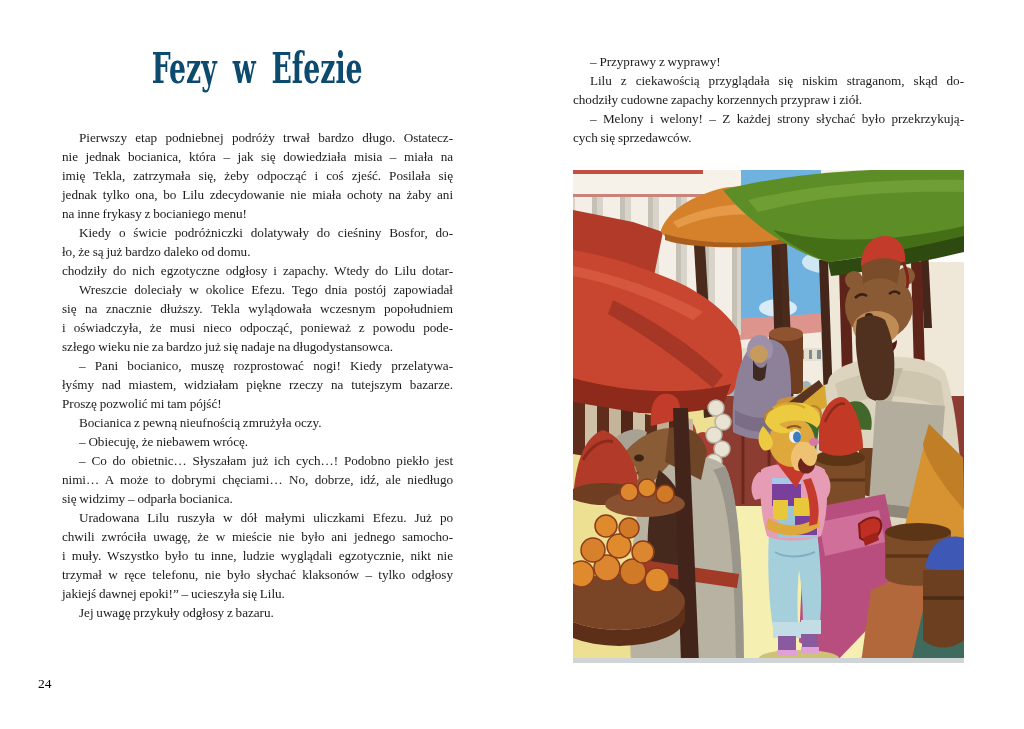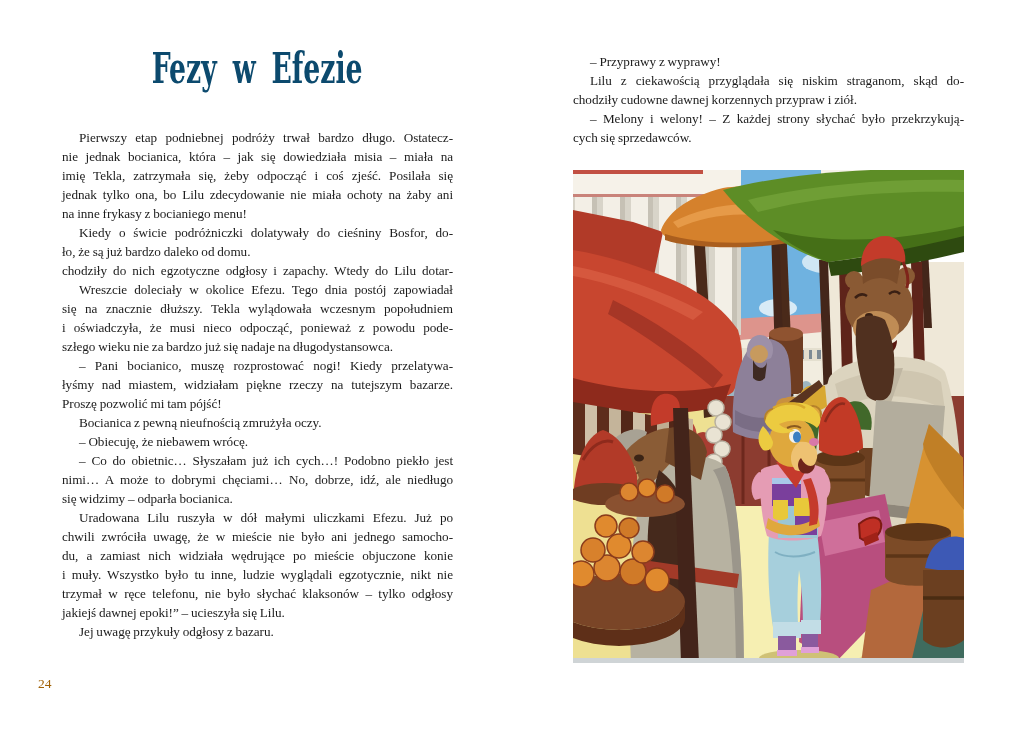--- a/index.html
+++ b/index.html
@@ -13,21 +13,21 @@
          color:#0c4a6e;white-space:nowrap;}
   .title span{display:inline-block;transform:scaleX(0.62);transform-origin:50% 50%;
          letter-spacing:0px;word-spacing:0.25em;}
   .textcol{position:absolute;width:391px;font-size:13.2px;line-height:19px;
            letter-spacing:-0.05px;word-spacing:-0.4px;}
   #left-text{left:62px;top:128px;}
   #right-text{left:61px;top:52px;}
   .line{white-space:nowrap;text-align:left;}
   .line.just{white-space:normal;text-align:justify;text-align-last:justify;}
   .line.ind{padding-left:17px;}
-  .pagenum{position:absolute;font-size:13.5px;color:#a16207;}
+  .pagenum{position:absolute;font-size:13.5px;color:#000000;}
   #pagenum-24{left:38px;top:676px;}
   #illustration{position:absolute;left:61px;top:170px;width:391px;height:493px;overflow:hidden;}
   #illustration svg{display:block;}
 </style>
 </head>
 <body>
 
 <div class="page" id="left-page">
   <div class="title"><span>Fezy w Efezie</span></div>
   <div class="textcol" id="left-text">
@@ -46,34 +46,33 @@
       <div class="line ind just">– Pani bocianico, muszę rozprostować nogi! Kiedy przelatywa-</div>
       <div class="line just">łyśmy nad miastem, widziałam piękne rzeczy na tutejszym bazarze.</div>
       <div class="line">Proszę pozwolić mi tam pójść!</div>
       <div class="line ind">Bocianica z pewną nieufnością zmrużyła oczy.</div>
       <div class="line ind">– Obiecuję, że niebawem wrócę.</div>
       <div class="line ind just">– Co do obietnic… Słyszałam już ich cych…! Podobno piekło jest</div>
       <div class="line just">nimi… A może to dobrymi chęciami… No, dobrze, idź, ale niedługo</div>
       <div class="line">się widzimy – odparła bocianica.</div>
       <div class="line ind just">Uradowana Lilu ruszyła w dół małymi uliczkami Efezu. Już po</div>
       <div class="line just">chwili zwróciła uwagę, że w mieście nie było ani jednego samocho-</div>
-      <div class="line just">du, a zamiast nich widziała wędrujące po mieście objuczone konie</div>
       <div class="line just">i muły. Wszystko było tu inne, ludzie wyglądali egzotycznie, nikt nie</div>
       <div class="line just">trzymał w ręce telefonu, nie było słychać klaksonów – tylko odgłosy</div>
       <div class="line">jakiejś dawnej epoki!” – ucieszyła się Lilu.</div>
       <div class="line ind">Jej uwagę przykuły odgłosy z bazaru.</div>
     </div>
   <div class="pagenum" id="pagenum-24">24</div>
 </div>
 
 <div class="page" id="right-page">
   <div class="textcol" id="right-text">
       <div class="line ind">– Przyprawy z wyprawy!</div>
       <div class="line ind just">Lilu z ciekawością przyglądała się niskim straganom, skąd do-</div>
-      <div class="line">chodziły cudowne dawnej korzennych przypraw i ziół.</div>
+      <div class="line">chodziły cudowne zapachy korzennych przypraw i ziół.</div>
       <div class="line ind just">– Melony i welony! – Z każdej strony słychać było przekrzykują-</div>
       <div class="line">cych się sprzedawców.</div>
     </div>
 
   <div id="illustration">
     <svg width="391" height="493" viewBox="0 0 391 493" xmlns="http://www.w3.org/2000/svg" role="img" aria-label="Bazar w Efezie: kolorowe markizy (czerwona, pomarańczowa, zielona) nad straganami, antyczne białe kolumny, misia Lilu w niebieskich ogrodniczkach z fioletowym dziennikiem, sprzedawca niedźwiedź w czerwonym fezie, wielbłąd z brodą, kosze przypraw i owoców">
 
       <g>
         <rect x="120" y="0" width="220" height="270" fill="#6fb2e0"></rect>
         <ellipse cx="228" cy="52" rx="30" ry="13" fill="#dceef7"></ellipse>

